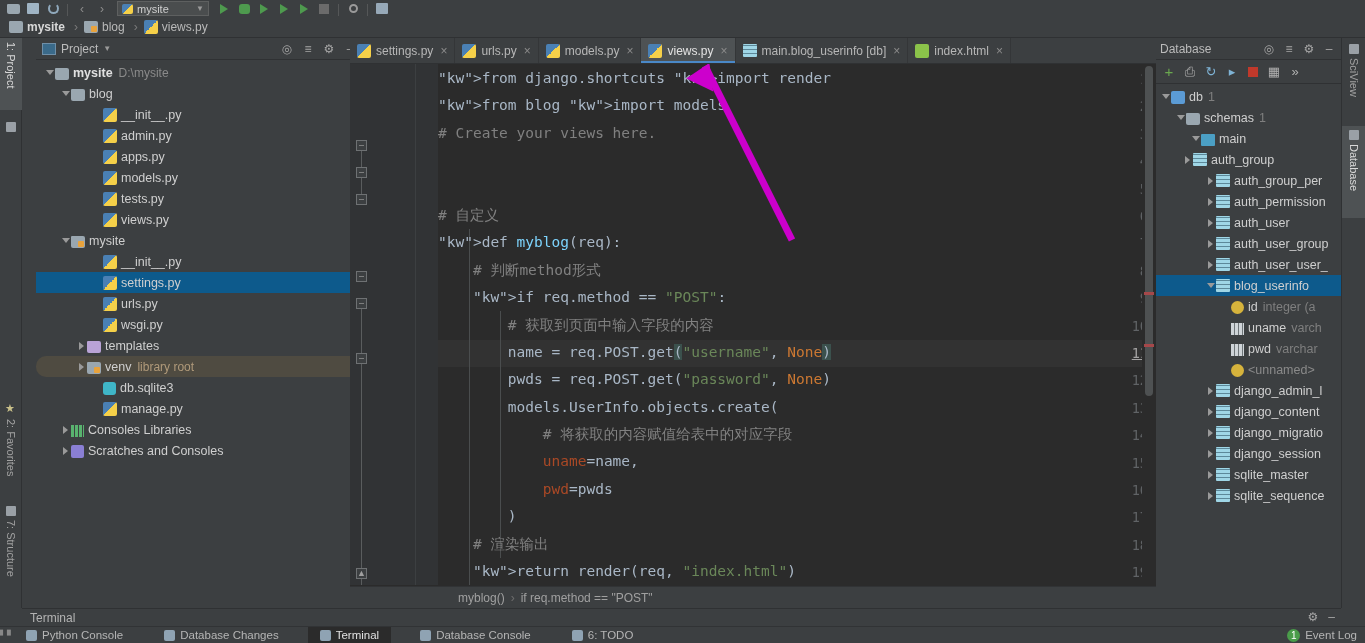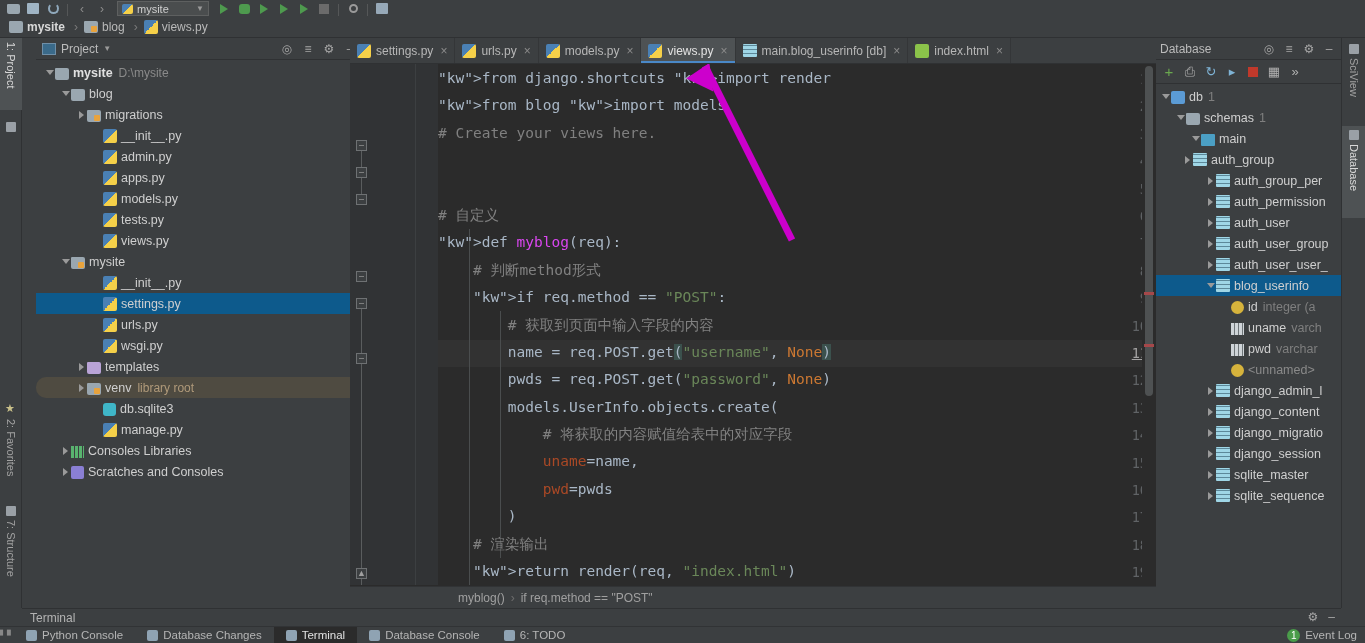--- a/index.html
+++ b/index.html
@@ -132,21 +132,21 @@
     color: #a9b7c6; white-space: pre; padding-top: 1px;
   }
   .ln {
     position: absolute; right: 8px; font-family: "DejaVu Sans Mono", monospace;
     font-size: 13.5px; color: #606366; line-height: 27.4px;
   }
   .ln.cur { color: #a4a3a3; text-decoration: underline; }
   .cl { height: 27.4px; }
   .curline { position: absolute; left: 88px; right: 0; height: 27.4px; background: #323232; }
   .kw { color: #cc7832; }
-  .fn { color: #d946ef; }
+  .fn { color: #7dd3fc; }
   .str { color: #6a8759; }
   .cmt { color: #808080; }
   .kwarg { color: #aa4926; }
   .pm { background: #3b514d; }
   .fold {
     position: absolute; left: 6px; width: 11px; height: 11px;
     border: 1px solid #6e7173; background: #3c3f41; color: #a0a0a0;
     font-size: 9px; line-height: 9px; text-align: center;
   }
   .fbar { position: absolute; left: 11px; width: 1px; background: #5a5d5e; }
@@ -317,27 +317,20 @@
           <span class="ti ti-folder"></span>
       <span class="tlabel bold">mysite</span>
           <span class="tsub">D:\mysite</span>
         </div>
         <div class="trow" style="padding-left:24px">
       <span class="arrow d">
             <i></i>
           </span>
           <span class="ti ti-folder"></span>
       <span class="tlabel">blog</span>
-        </div>
-        <div class="trow" style="padding-left:40px">
-      <span class="arrow r">
-            <i></i>
-          </span>
-          <span class="ti ti-folder src"></span>
-      <span class="tlabel">migrations</span>
         </div>
         <div class="trow" style="padding-left:56px">
       <span class="arrow"></span>
           <span class="ti ti-py"></span>
       <span class="tlabel">__init__.py</span>
         </div>
         <div class="trow" style="padding-left:56px">
       <span class="arrow"></span>
           <span class="ti ti-py"></span>
       <span class="tlabel">admin.py</span>
@@ -693,21 +686,21 @@
   <div class="term-hdr">
     <span>Terminal</span>
   </div>
   <div class="hdr-gear">
     <span>⚙</span>
     <span>–</span>
   </div>
 
   <div class="statusbar">
     <span class="sb-grip" style="color:#888;font-size:10px;">▘▘</span>
-    <div id="sb-items" style="display:flex;align-items:center;">
+    <div id="sb-items" style="display:flex;align-items:center;gap:17px;">
         <div class="sb-item">
      <span style="width:11px;height:11px;display:inline-block;background:#8fa3b3;border-radius:2px;"></span>
      <span>Python Console</span>
         </div>
         <div class="sb-item">
      <span style="width:11px;height:11px;display:inline-block;background:#8fa3b3;border-radius:2px;"></span>
      <span>Database Changes</span>
         </div>
         <div class="sb-item on">
      <span style="width:11px;height:11px;display:inline-block;background:#8fa3b3;border-radius:2px;"></span>

